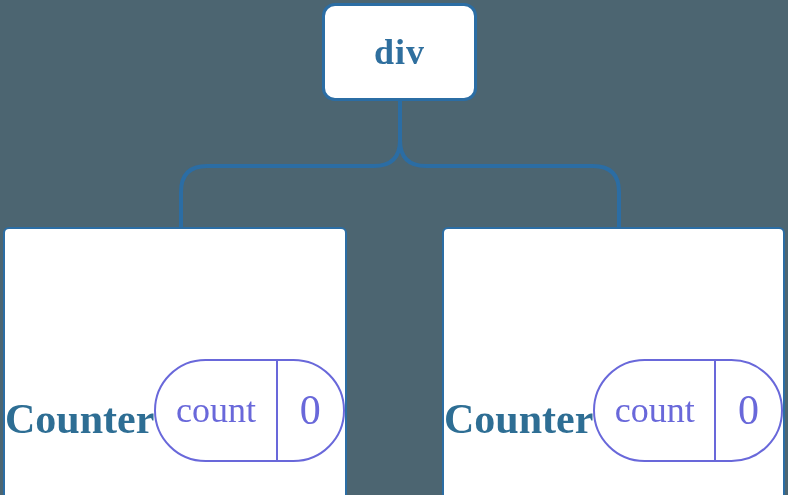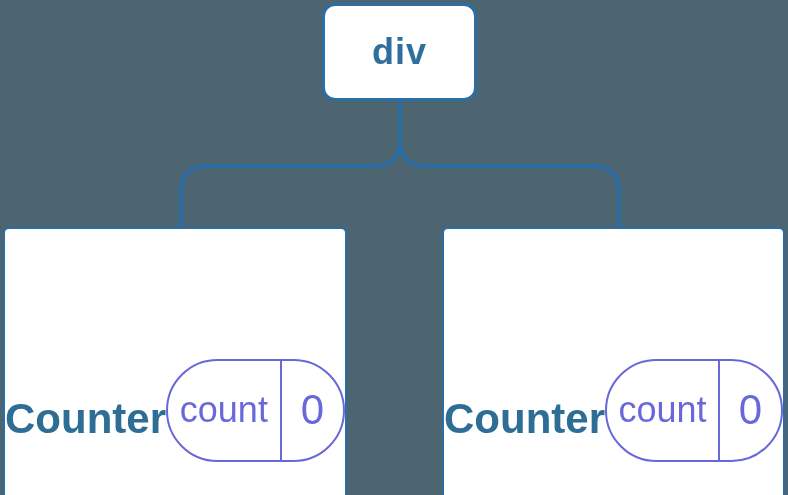--- a/index.html
+++ b/index.html
@@ -6,21 +6,21 @@
     margin: 0;
     padding: 0;
     background: #222;
   }
   #canvas {
     position: relative;
     width: 788px;
     height: 495px;
     background: #4c6571;
     overflow: hidden;
-    font-family: Liberation Sans, sans-serif;
+    font-family: Liberation Serif, serif;
   }
   
   .root-node {
     position: absolute;
     left: 322px;
     top: 3px;
     width: 155px;
     height: 98px;
     box-sizing: border-box;
     background: #ffffff;

